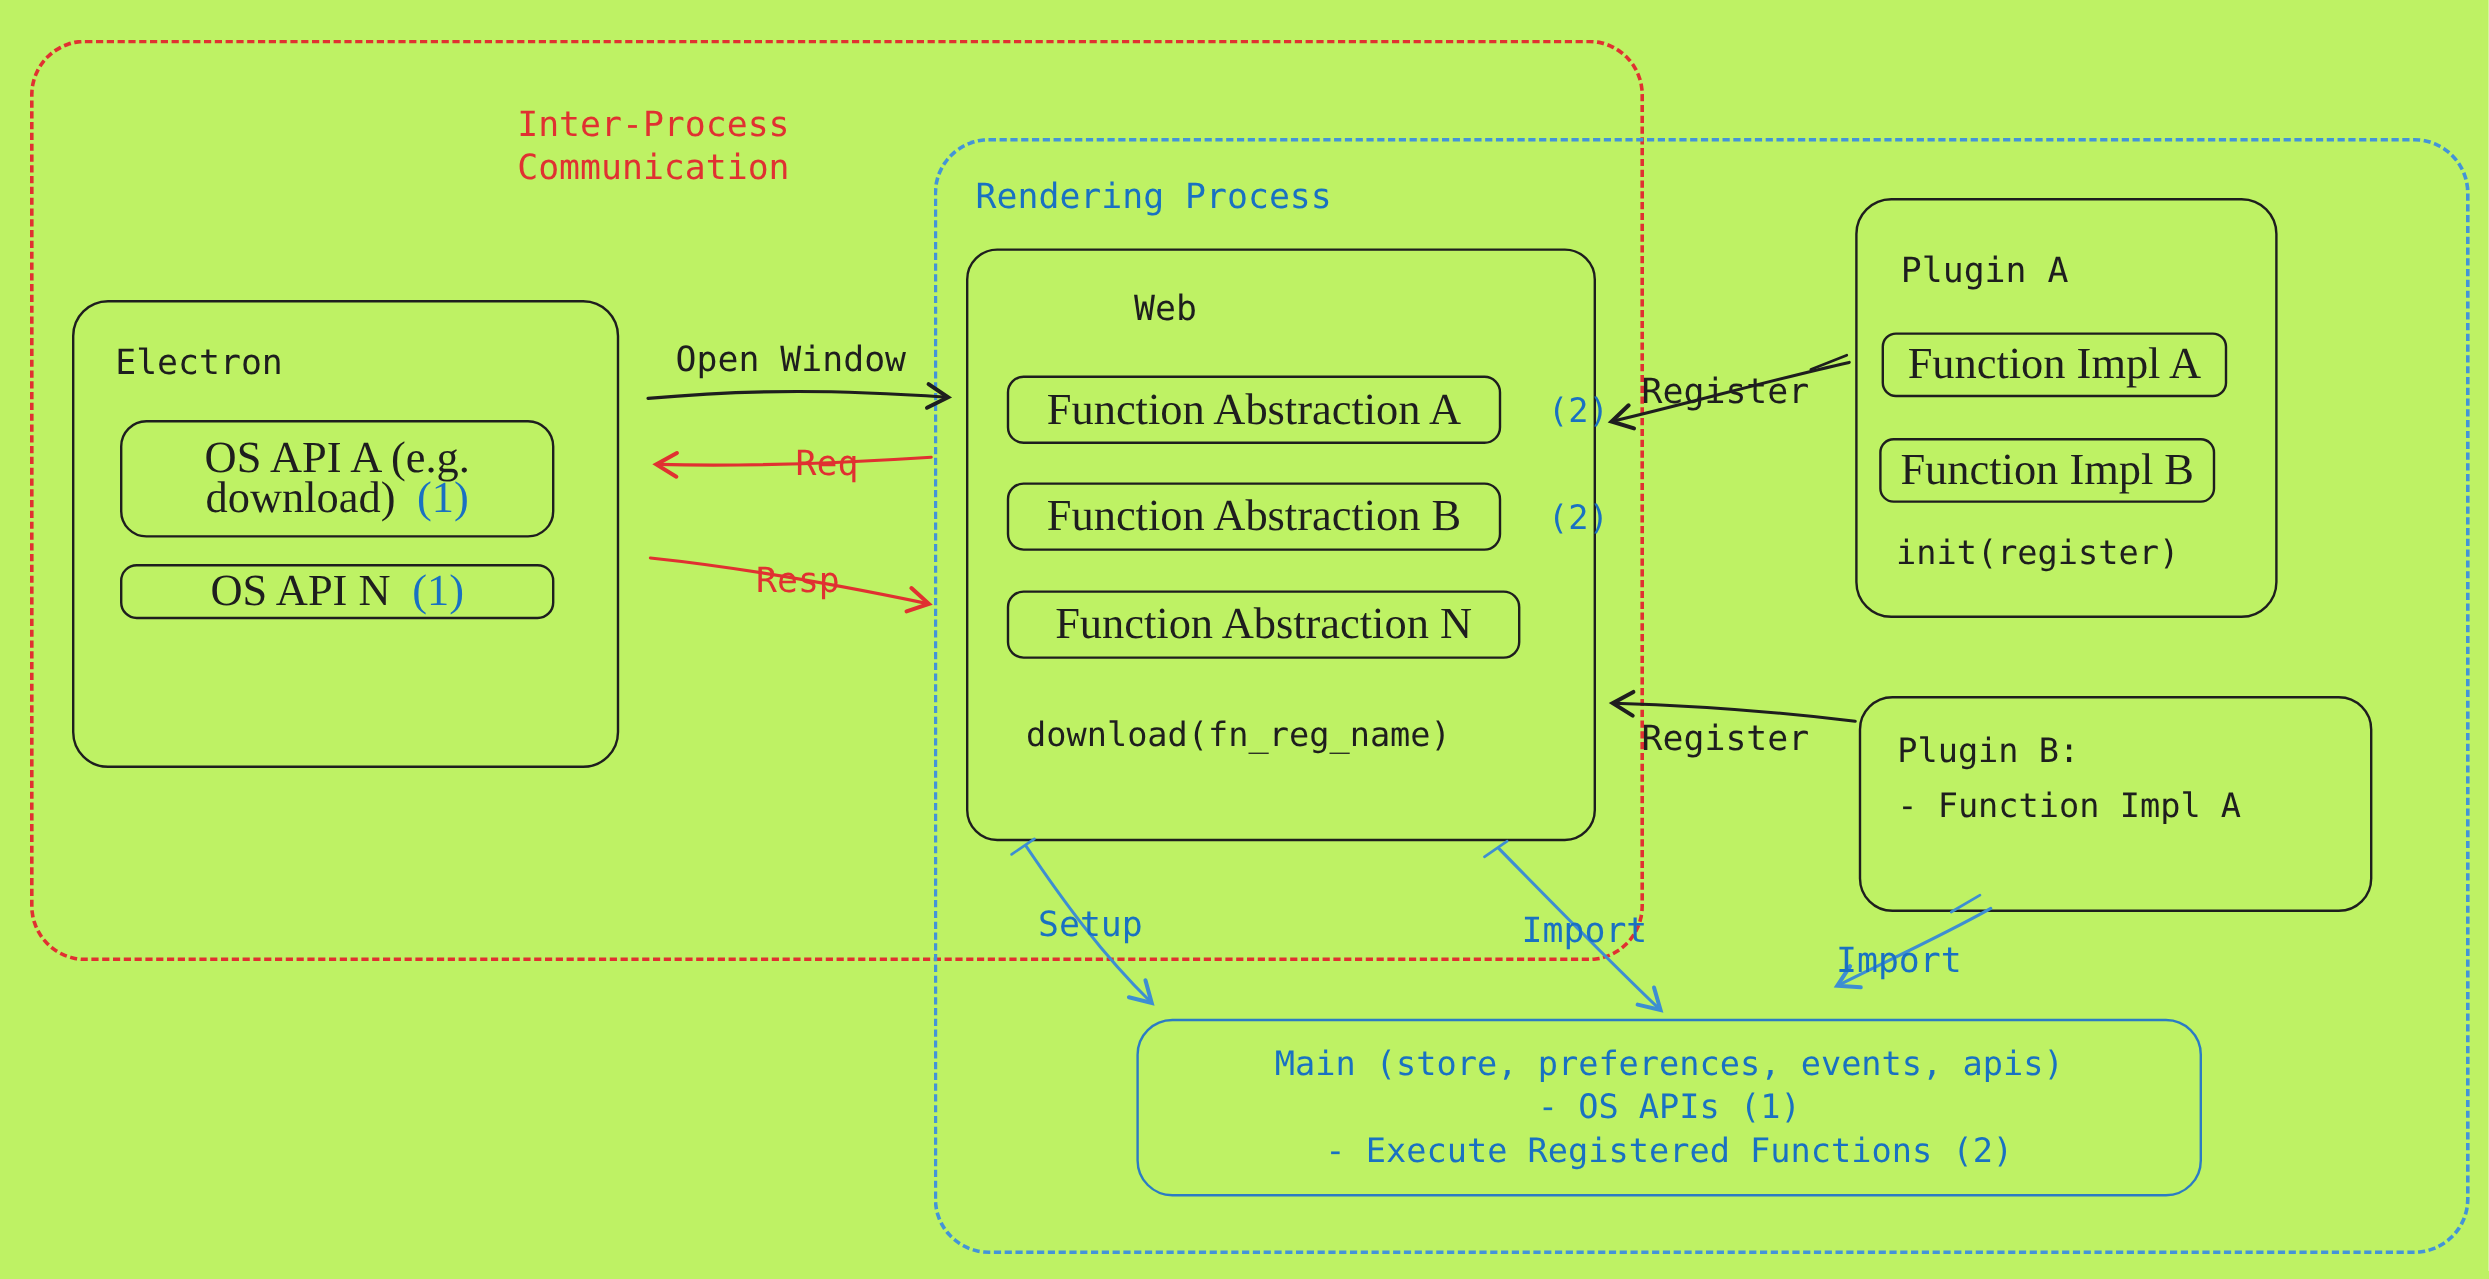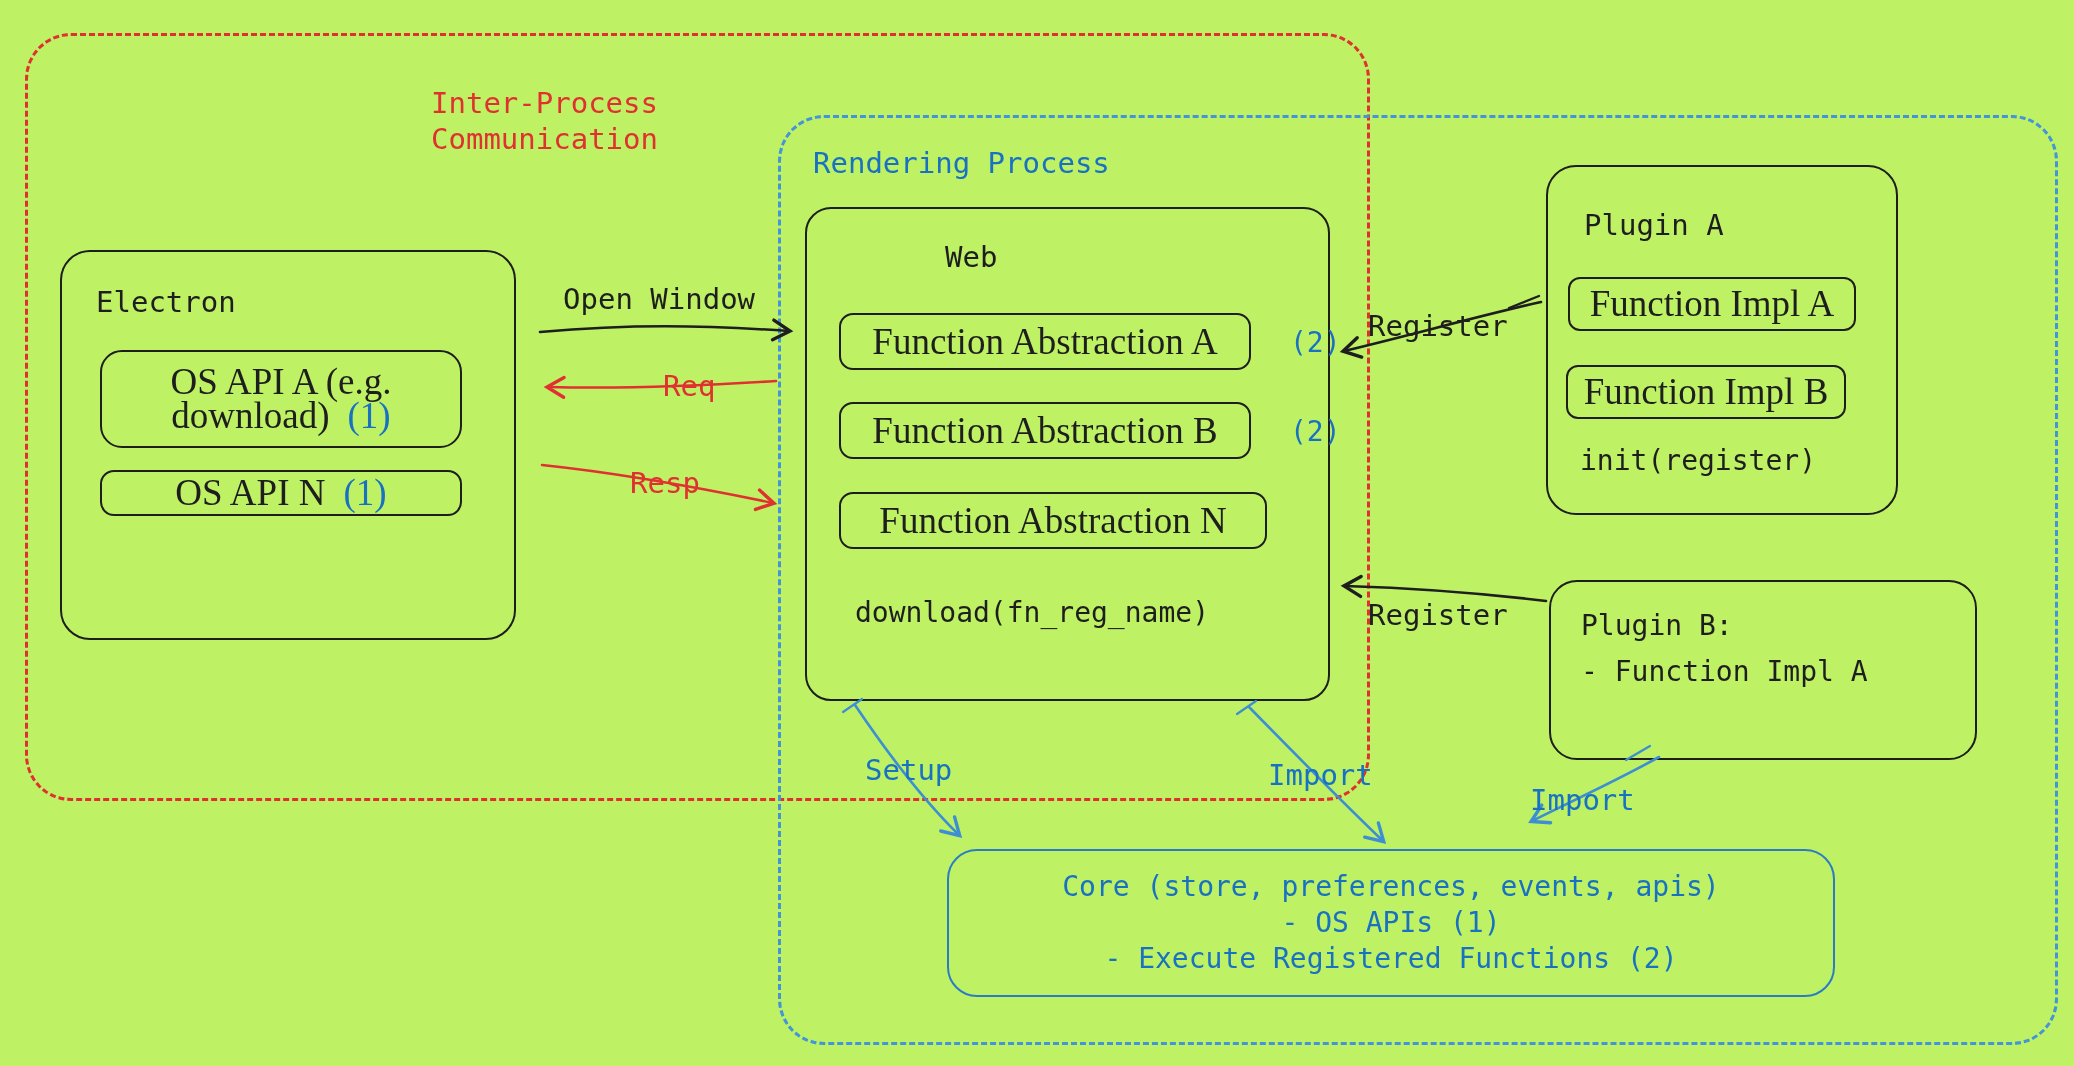--- a/index.html
+++ b/index.html
@@ -86,21 +86,21 @@
     </div>
     <div class="txt small" style="left:32px; top:276px;">init(register)</div>
   </div>
 
   <div class="node" style="left:1549px; top:580px; width:428px; height:180px; border-radius:28px;">
     <div class="txt small" style="left:30px; top:26px;">Plugin B:</div>
     <div class="txt small" style="left:30px; top:72px;">- Function Impl A</div>
   </div>
 
   <div class="core-box">
-    <div>Core (store, preferences, events, apis)</div>
+    <div>Main (store, preferences, events, apis)</div>
     <div>- OS APIs (1)</div>
     <div>- Execute Registered Functions (2)</div>
   </div>
 
   <svg class="arrows" viewBox="0 0 2074 1066">
     <defs>
       <marker id="head-black" markerWidth="10" markerHeight="10" refX="7.6" refY="5" orient="auto" markerUnits="strokeWidth">
         <path d="M1.5,1.2 L8,5 L1.5,8.8" fill="none" stroke="#1e1e1e" stroke-width="1.3" stroke-linecap="round"></path>
       </marker>
       <marker id="head-red" markerWidth="10" markerHeight="10" refX="7.6" refY="5" orient="auto" markerUnits="strokeWidth">

